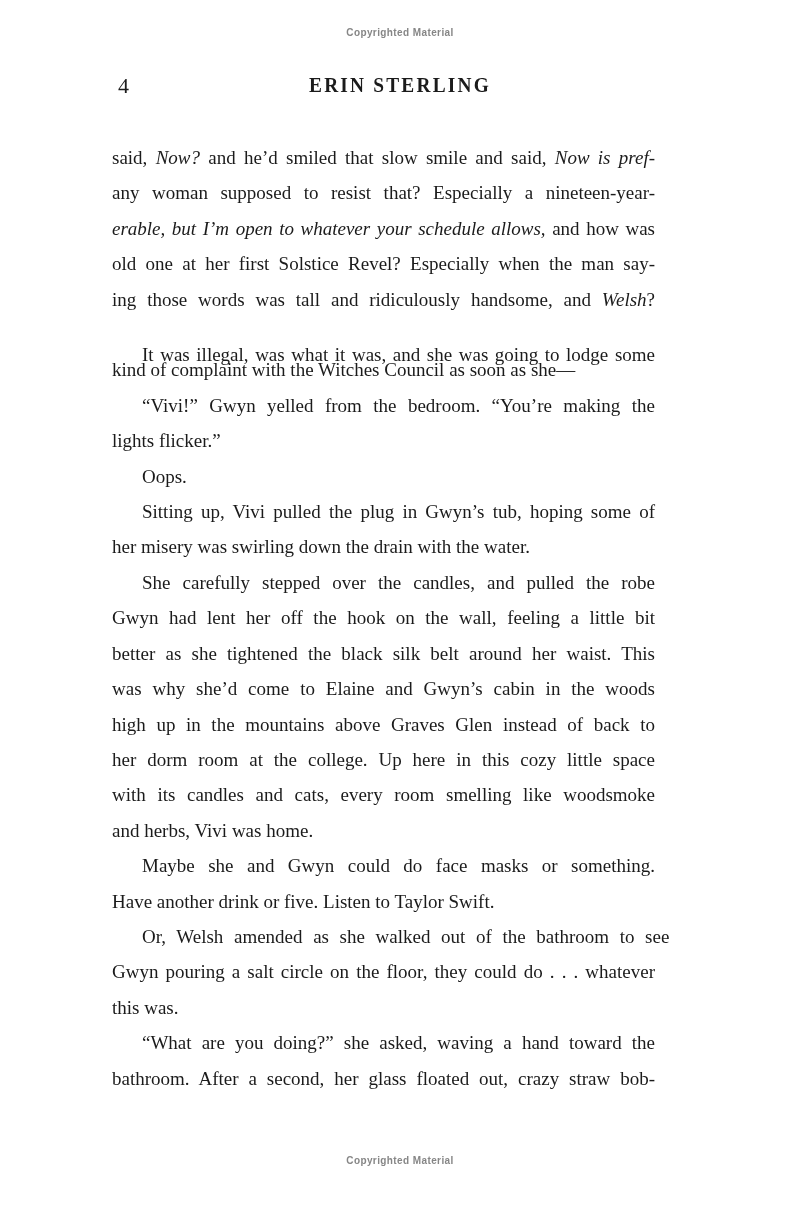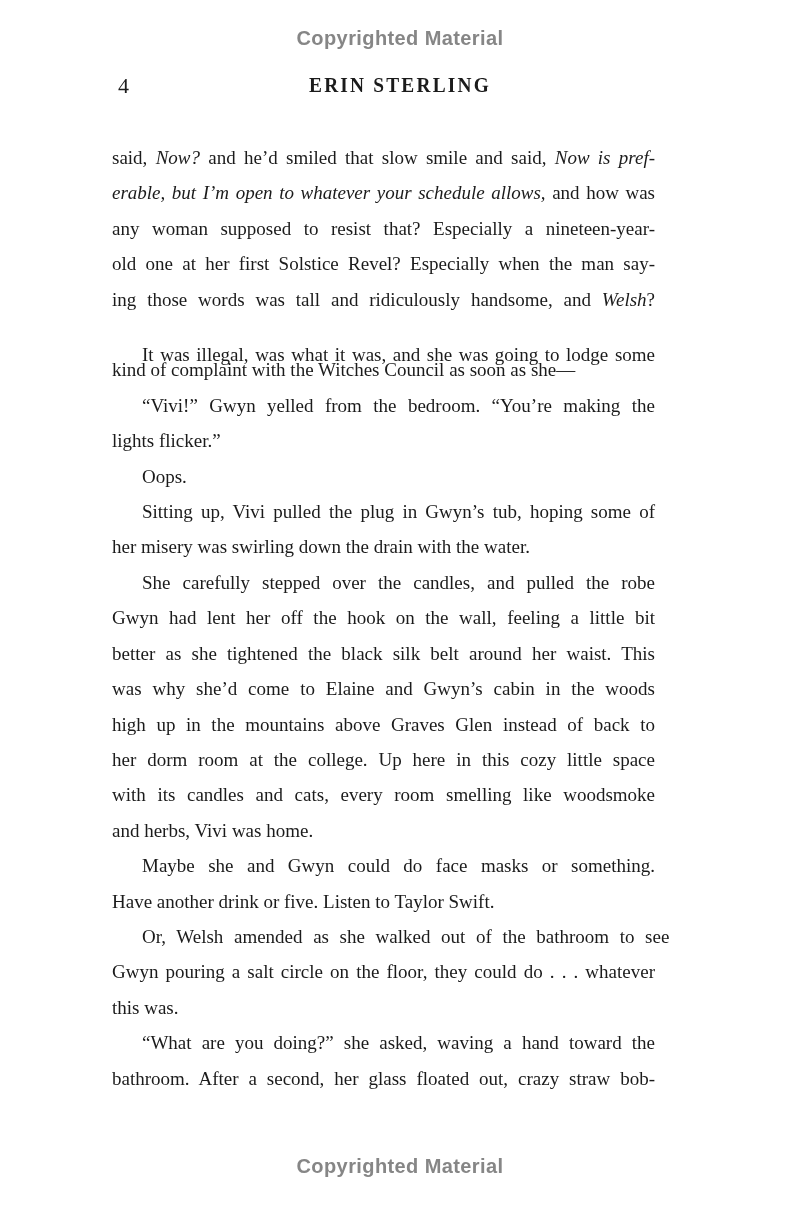--- a/index.html
+++ b/index.html
@@ -15,21 +15,21 @@
     margin:0 auto;
     overflow:hidden;
     font-family:"Liberation Serif", serif;
     color:var(--text);
   }
   .copyright-note{
     position:absolute;left:0;right:0;
     text-align:center;
     font-family:"Liberation Sans", sans-serif;
     font-weight:700;
-    font-size:20px;
+    font-size:10px;
     letter-spacing:0.4px;
     color:var(--gray);
   }
   .copyright-top{top:27px;}
   .copyright-bottom{top:1155px;}
   .page-number{
     position:absolute;
     left:118px;top:73px;
     font-size:22px;
     line-height:26px;
@@ -61,22 +61,22 @@
 
 <div class="page">
   <div class="copyright-note copyright-top">Copyrighted Material</div>
 
   <div class="page-number">4</div>
 
   <div class="running-head">ERIN STERLING</div>
 
   <div class="body-text">
       <div class="line just"><span class="ln" style="word-spacing: 3.52734px;"><span>said, </span><span class="it">Now?</span><span> and he’d smiled that slow smile and said, </span><span class="it">Now is pref-</span></span></div>
+      <div class="line just"><span class="ln" style="word-spacing: 7.77539px;"><span>any woman supposed to resist that? Especially a nineteen-year-</span></span></div>
       <div class="line just"><span class="ln" style="word-spacing: 1.82386px;"><span class="it">erable, but I’m open to whatever your schedule allows,</span><span> and how was</span></span></div>
-      <div class="line just"><span class="ln" style="word-spacing: 7.77539px;"><span>any woman supposed to resist that? Especially a nineteen-year-</span></span></div>
       <div class="line just"><span class="ln" style="word-spacing: 4.51562px;"><span>old one at her first Solstice Revel? Especially when the man say-</span></span></div>
       <div class="line just"><span class="ln" style="word-spacing: 6.11458px;"><span>ing those words was tall and ridiculously handsome, and </span><span class="it">Welsh</span><span>?</span></span></div>
       <div class="line just indent"><span class="ln" style="word-spacing: 1.83293px; margin-top: 20px;"><span>It was illegal, was what it was, and she was going to lodge some</span></span></div>
       <div class="line"><span class="ln"><span>kind of complaint with the Witches Council as soon as she—</span></span></div>
       <div class="line just indent"><span class="ln" style="word-spacing: 6.66406px;"><span>“Vivi!” Gwyn yelled from the bedroom. “You’re making the</span></span></div>
       <div class="line"><span class="ln"><span>lights flicker.”</span></span></div>
       <div class="line indent"><span class="ln"><span>Oops.</span></span></div>
       <div class="line just indent"><span class="ln" style="word-spacing: 3.44602px;"><span>Sitting up, Vivi pulled the plug in Gwyn’s tub, hoping some of</span></span></div>
       <div class="line"><span class="ln"><span>her misery was swirling down the drain with the water.</span></span></div>
       <div class="line just indent"><span class="ln" style="word-spacing: 7.28993px;"><span>She carefully stepped over the candles, and pulled the robe</span></span></div>

